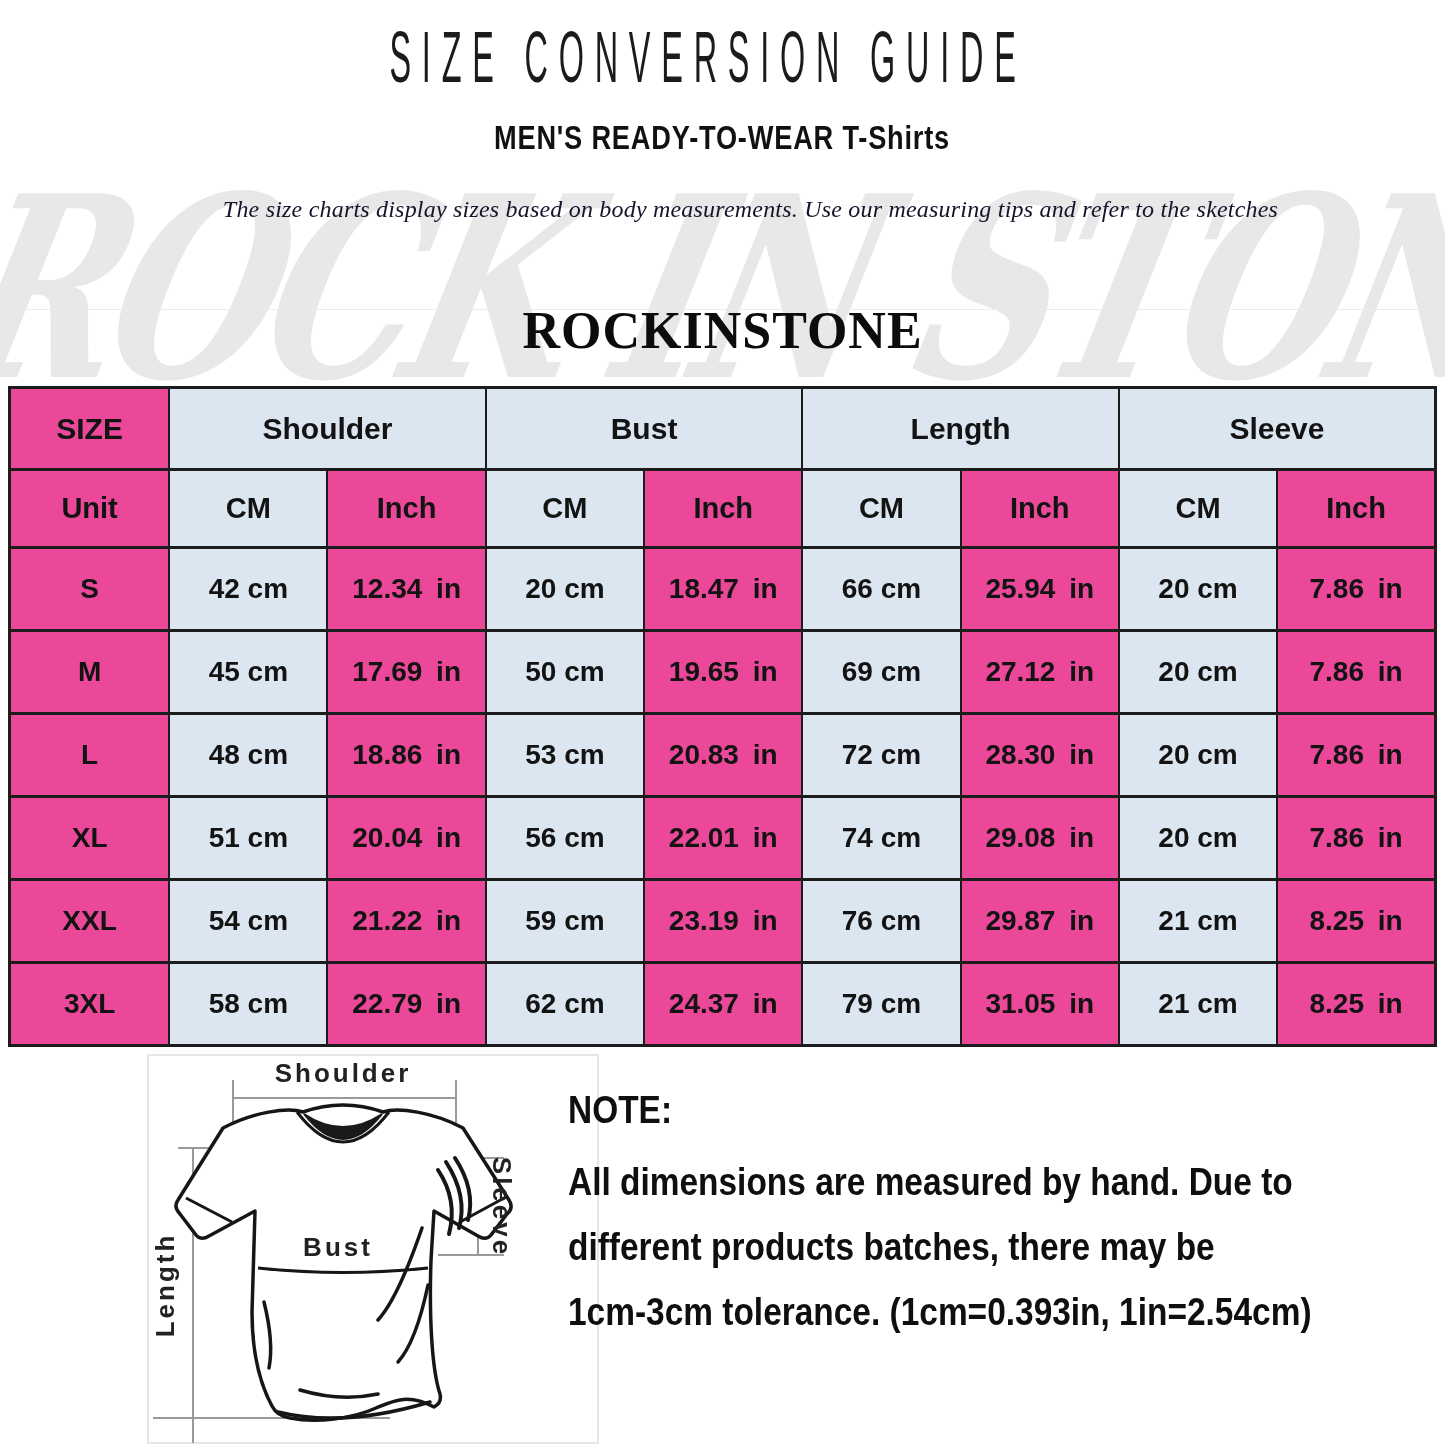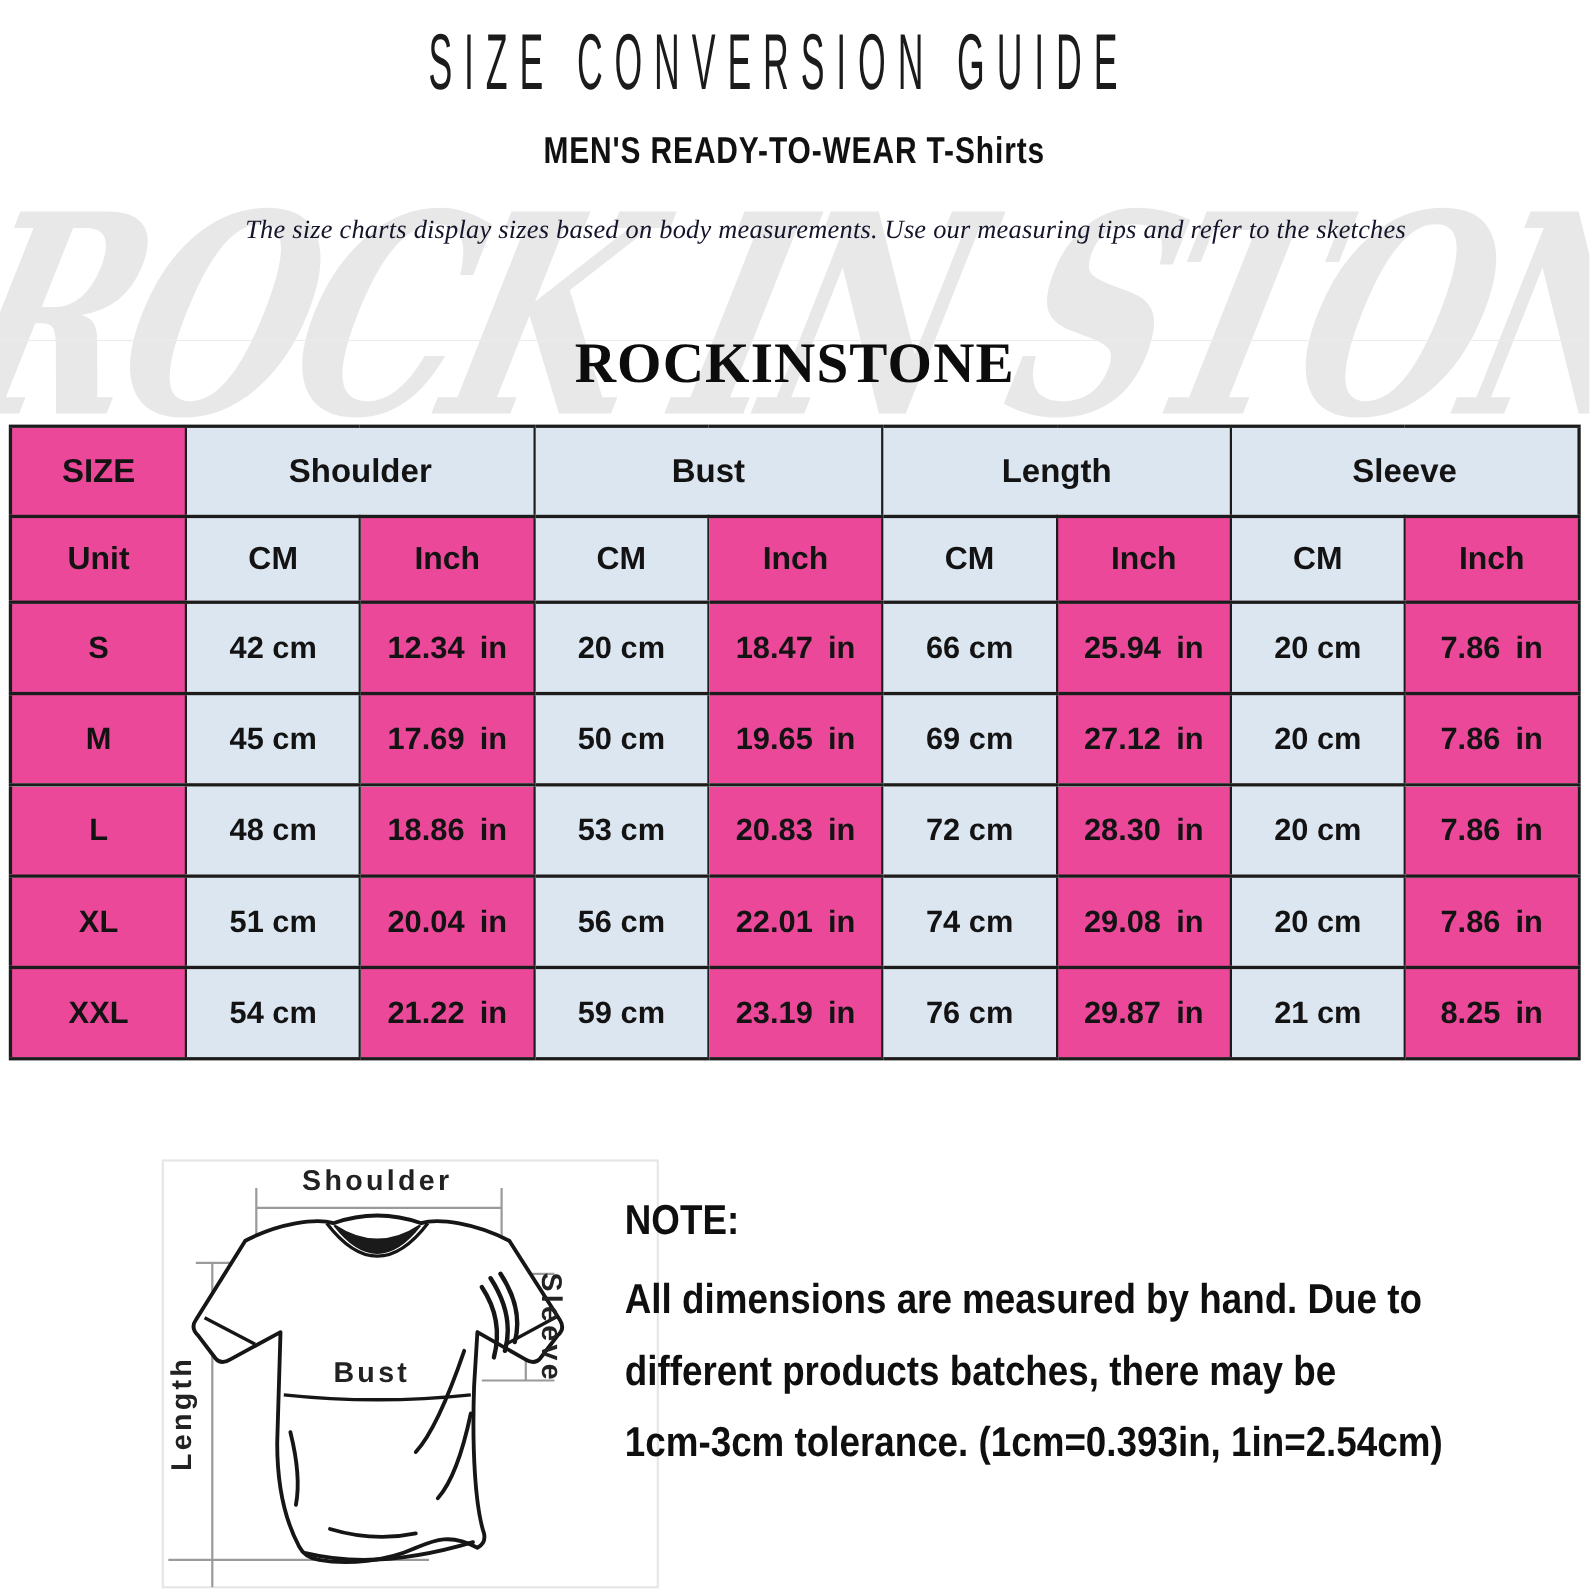--- a/index.html
+++ b/index.html
@@ -180,20 +180,31 @@
         <td class="white cell-inch">7.86 in</td>
       </tr>
       <tr class="row-data">
         <td class="white">XXL</td>
         <td class="blue  cell-cm">54 cm</td>
         <td class="white cell-inch">21.22 in</td>
         <td class="blue  cell-cm">59 cm</td>
         <td class="white cell-inch">23.19 in</td>
         <td class="blue  cell-cm">76 cm</td>
         <td class="white cell-inch">29.87 in</td>
+        <td class="blue  cell-cm">21 cm</td>
+        <td class="white cell-inch">8.25 in</td>
+      </tr>
+      <tr class="row-data">
+        <td class="white">3XL</td>
+        <td class="blue  cell-cm">58 cm</td>
+        <td class="white cell-inch">22.79 in</td>
+        <td class="blue  cell-cm">62 cm</td>
+        <td class="white cell-inch">24.37 in</td>
+        <td class="blue  cell-cm">79 cm</td>
+        <td class="white cell-inch">31.05 in</td>
         <td class="blue  cell-cm">21 cm</td>
         <td class="white cell-inch">8.25 in</td>
       </tr>
     </tbody>
   </table>
 
   <div class="diagram">
     <svg viewBox="0 0 470 395" xmlns="http://www.w3.org/2000/svg">
 
       <rect x="10" y="5" width="450" height="388" fill="none" stroke="#e6e6e6" stroke-width="2"></rect>

